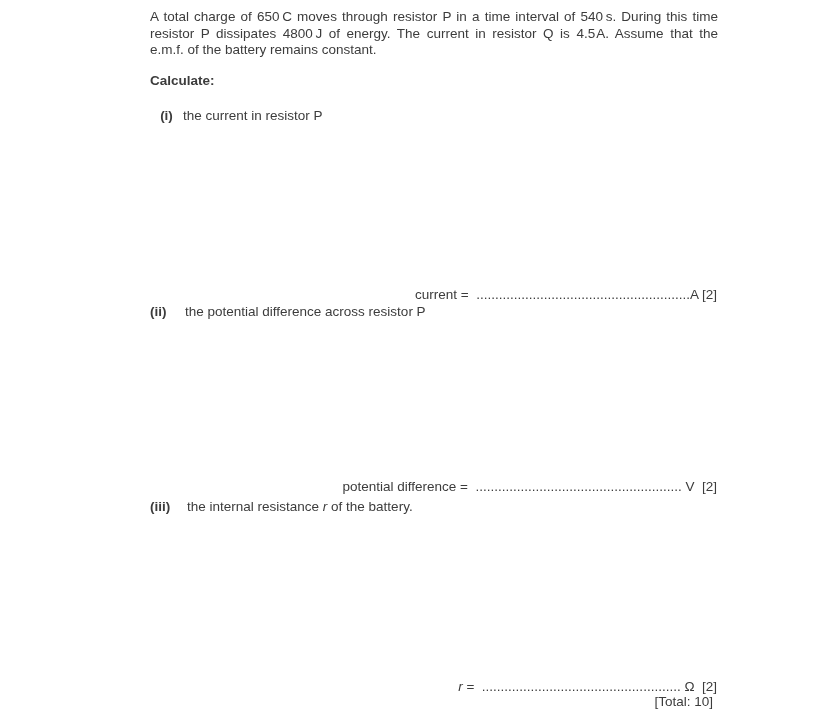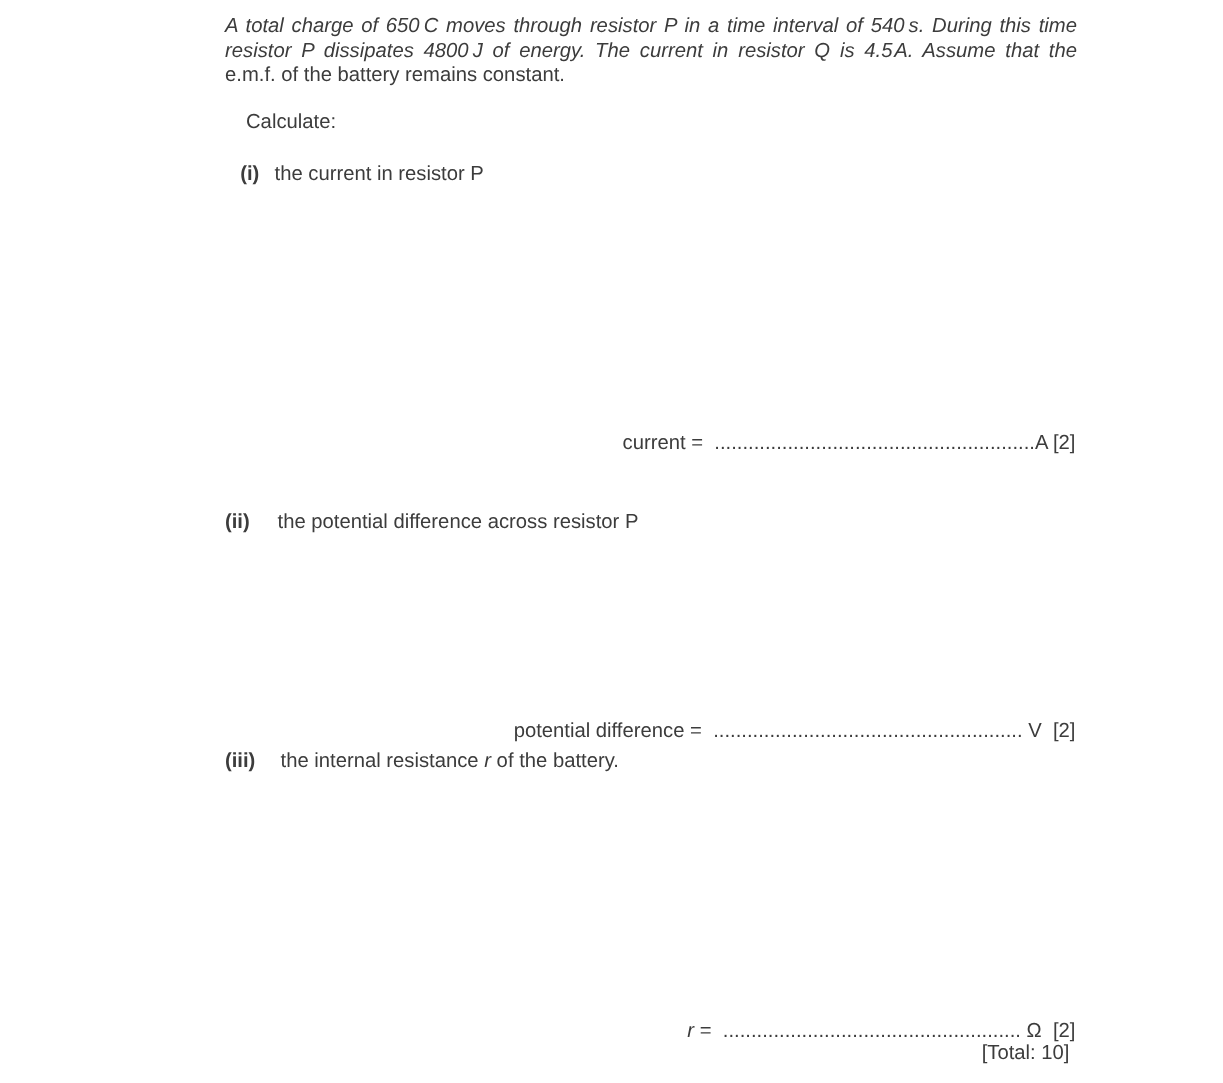--- a/index.html
+++ b/index.html
@@ -20,41 +20,41 @@
   }
   .intro {
     position: absolute;
     left: 150px;
     top: 9px;
     width: 568px;
   }
   .jline {
     text-align: justify;
     text-align-last: justify;
-    font-style: italic;
   }
   .calculate {
     position: absolute;
-    left: 164px;
+    left: 150px;
     top: 73px;
+    font-weight: bold;
   }
   .part {
     position: absolute;
     left: 150px;
     white-space: nowrap;
   }
   .part-i   { top: 108px; text-align: center; }
   .part-ii  { top: 304px; }
   .part-iii { top: 499px; }
   .marker {
     font-weight: 700;
     display: inline-block;
   }
   .part-i   .marker { width: 33px; }
-  .part-ii  .marker { width: 35px; margin-top: 36px; }
+  .part-ii  .marker { width: 35px; }
   .part-iii .marker { width: 37px; }
   .var {
     font-style: italic;
   }
   .answer {
     position: absolute;
     right: 98px;
     white-space: pre;
     text-align: right;
   }

